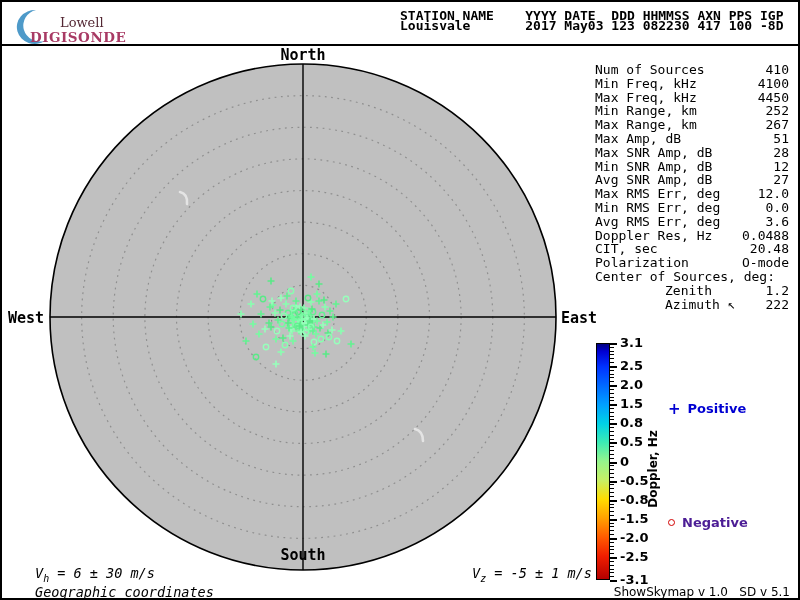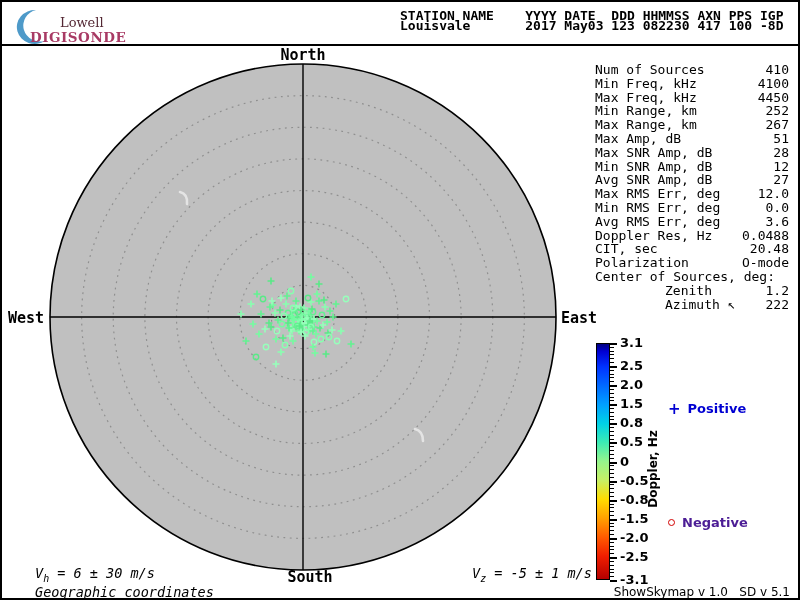--- a/index.html
+++ b/index.html
@@ -11,21 +11,21 @@
   .logo-lowell{position:absolute;left:50px;top:9px;font-family:"DejaVu Serif",serif;font-size:13px;color:#532733;}
   .logo-digisonde{position:absolute;left:20px;top:23px;font-family:"DejaVu Serif",serif;font-size:13.5px;font-weight:bold;letter-spacing:.5px;color:#a83a64;}
   
   .hdr{position:absolute;left:398px;margin:0;font:bold 13px "DejaVu Sans Mono",monospace;white-space:pre;color:#000;}
   .hdr1{top:6px;}
   .hdr2{top:16px;text-align:right;}
   .header-divider{position:absolute;left:0;top:42px;width:100%;height:2px;background:#000;}
   
   .compass{position:absolute;font:bold 15px "DejaVu Sans Mono",monospace;color:#000;}
   .c-north{left:301px;top:44px;transform:translateX(-50%);}
-  .c-south{left:301px;top:566px;transform:translateX(-50%);margin-left:7px;}
+  .c-south{left:301px;top:544px;transform:translateX(-50%);}
   .c-west{left:42px;top:307px;transform:translateX(-100%);}
   .c-east{left:559px;top:307px;}
   
   .stats{position:absolute;left:593px;top:61px;width:194px;font:13px "DejaVu Sans Mono",monospace;color:#000;}
   .stat-row{display:flex;justify-content:space-between;height:13.8px;line-height:13.9px;white-space:pre;}
   .stat-row.indent .stat-label{padding-left:70px;}
   
   .cbar{position:absolute;left:594px;top:341px;width:14px;height:237px;border:1px solid #000;box-sizing:border-box;}
   .cbar-ticks{position:absolute;left:608px;top:341px;width:60px;height:237px;}
   .ctick{position:absolute;background:#000;height:1px;left:0;}

